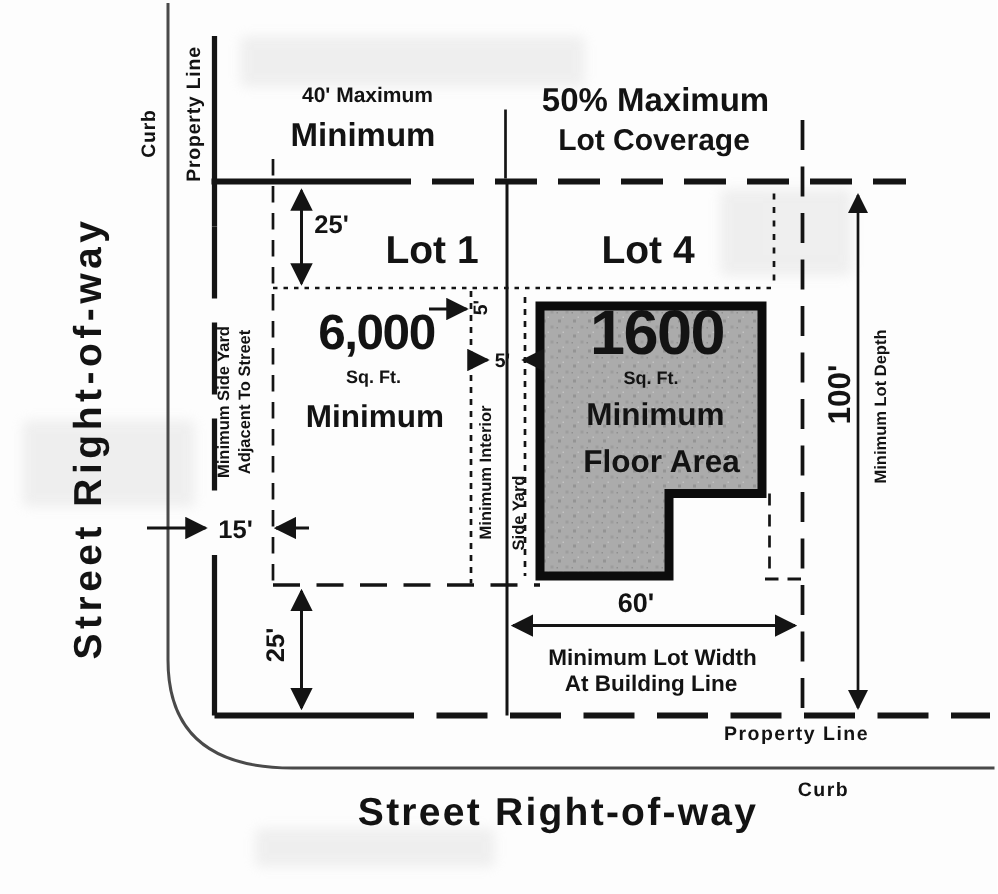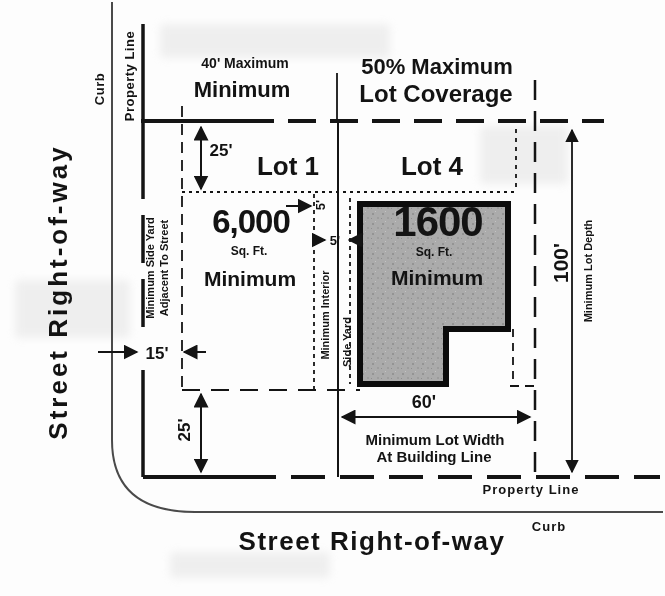--- a/index.html
+++ b/index.html
@@ -82,32 +82,33 @@
   <div class="vtext" style="left:58px;top:292px;font-size:26px;letter-spacing:3px;">Street Right-of-way</div>
   <div class="vtext" style="left:99px;top:89px;font-size:13px;letter-spacing:.5px;">Curb</div>
   <div class="vtext" style="left:129px;top:76px;font-size:13px;letter-spacing:.5px;">Property Line</div>
   <div class="htext" style="left:531px;top:489px;font-size:13px;letter-spacing:1px;">Property Line</div>
   <div class="htext" style="left:549px;top:526px;font-size:13px;letter-spacing:1px;">Curb</div>
   <div class="htext" style="left:372px;top:541px;font-size:26px;letter-spacing:1.5px;">Street Right-of-way</div>
 
   <div class="htext" style="left:245px;top:63px;font-size:14px;">40' Maximum</div>
   <div class="htext" style="left:242px;top:90px;font-size:22px;">Minimum</div>
   <div class="htext" style="left:437px;top:67px;font-size:22px;">50% Maximum</div>
-  <div class="htext" style="left:436px;top:94px;font-size:24px;">Lot Coverage</div>
+  <div class="htext" style="left:436px;top:94px;font-size:20px;">Lot Coverage</div>
 
   <div class="htext" style="left:288px;top:166px;font-size:26px;">Lot 1</div>
   <div class="htext" style="left:432px;top:166px;font-size:26px;">Lot 4</div>
 
   <div class="htext" style="left:251px;top:221px;font-size:33px;letter-spacing:-1px;">6,000</div>
   <div class="htext" style="left:249px;top:251px;font-size:12px;">Sq. Ft.</div>
   <div class="htext" style="left:250px;top:278px;font-size:21px;">Minimum</div>
 
   <div class="htext" style="left:438px;top:222px;font-size:42px;letter-spacing:-1px;">1600</div>
   <div class="htext" style="left:434px;top:252px;font-size:12px;">Sq. Ft.</div>
   <div class="htext" style="left:437px;top:277px;font-size:21px;">Minimum</div>
+  <div class="htext" style="left:441px;top:308px;font-size:21px;">Floor Area</div>
 
   <div class="htext" style="left:221px;top:150px;font-size:17px;">25'</div>
   <div class="vtext" style="left:184px;top:430px;font-size:17px;">25'</div>
   <div class="htext" style="left:157px;top:353px;font-size:17px;">15'</div>
   <div class="vtext" style="left:320px;top:205px;font-size:13px;">5'</div>
   <div class="htext" style="left:335px;top:240px;font-size:13px;">5'</div>
   <div class="htext" style="left:424px;top:402px;font-size:18px;">60'</div>
   <div class="vtext" style="left:560px;top:263px;font-size:21px;">100'</div>
 
   <div class="vtext" style="left:150px;top:268px;font-size:11px;">Minimum Side Yard</div>

